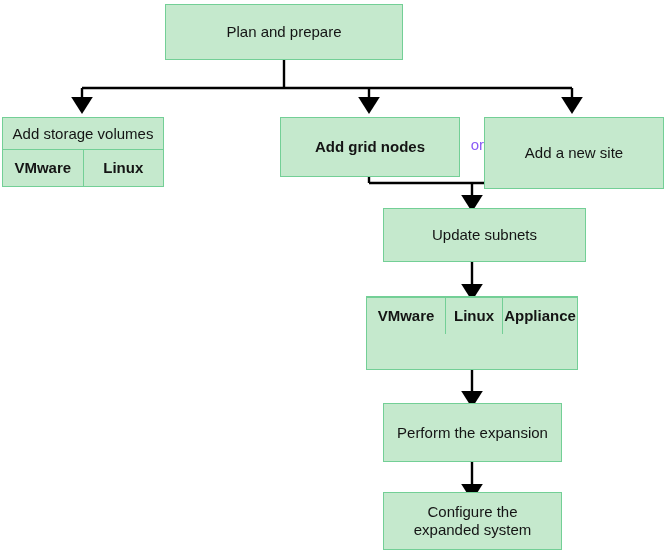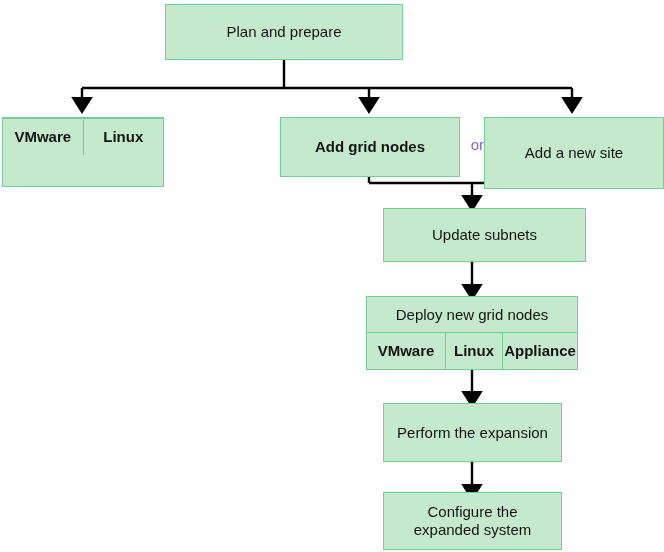--- a/index.html
+++ b/index.html
@@ -113,20 +113,21 @@
     <g stroke="#000000" stroke-width="2.4" fill="none">
       <path d="M472,462 L472,487" marker-end="url(#arrowhead)"></path>
     </g>
   </svg>
 
   <div class="node" style="left:165px; top:4px; width:238px; height:56px;">
     <div class="node-title">Plan and prepare</div>
   </div>
 
   <div class="node" style="left:2px; top:117px; width:162px; height:70px;">
+    <div class="node-title">Add storage volumes</div>
     <div class="node-sub-row">
       <div class="node-sub" style="width:80px;">VMware</div>
       <div class="node-sub" style="width:81px;">Linux</div>
     </div>
   </div>
 
   <div class="node" style="left:280px; top:117px; width:180px; height:60px;font-weight:bold;">
     <div class="node-title">Add grid nodes</div>
   </div>
 
@@ -134,21 +135,20 @@
 
   <div class="node" style="left:484px; top:117px; width:180px; height:72px;">
     <div class="node-title">Add a new site</div>
   </div>
 
   <div class="node" style="left:383px; top:208px; width:203px; height:54px;">
     <div class="node-title">Update subnets</div>
   </div>
 
   <div class="node" style="left:366px; top:296px; width:212px; height:74px;">
-    <div class="node-title">Deploy new grid nodes</div>
     <div class="node-sub-row">
       <div class="node-sub" style="width:78px;">VMware</div>
       <div class="node-sub" style="width:57px;">Linux</div>
       <div class="node-sub" style="width:75px;">Appliance</div>
     </div>
   </div>
 
   <div class="node" style="left:383px; top:403px; width:179px; height:59px;">
     <div class="node-title">Perform the expansion</div>
   </div>

